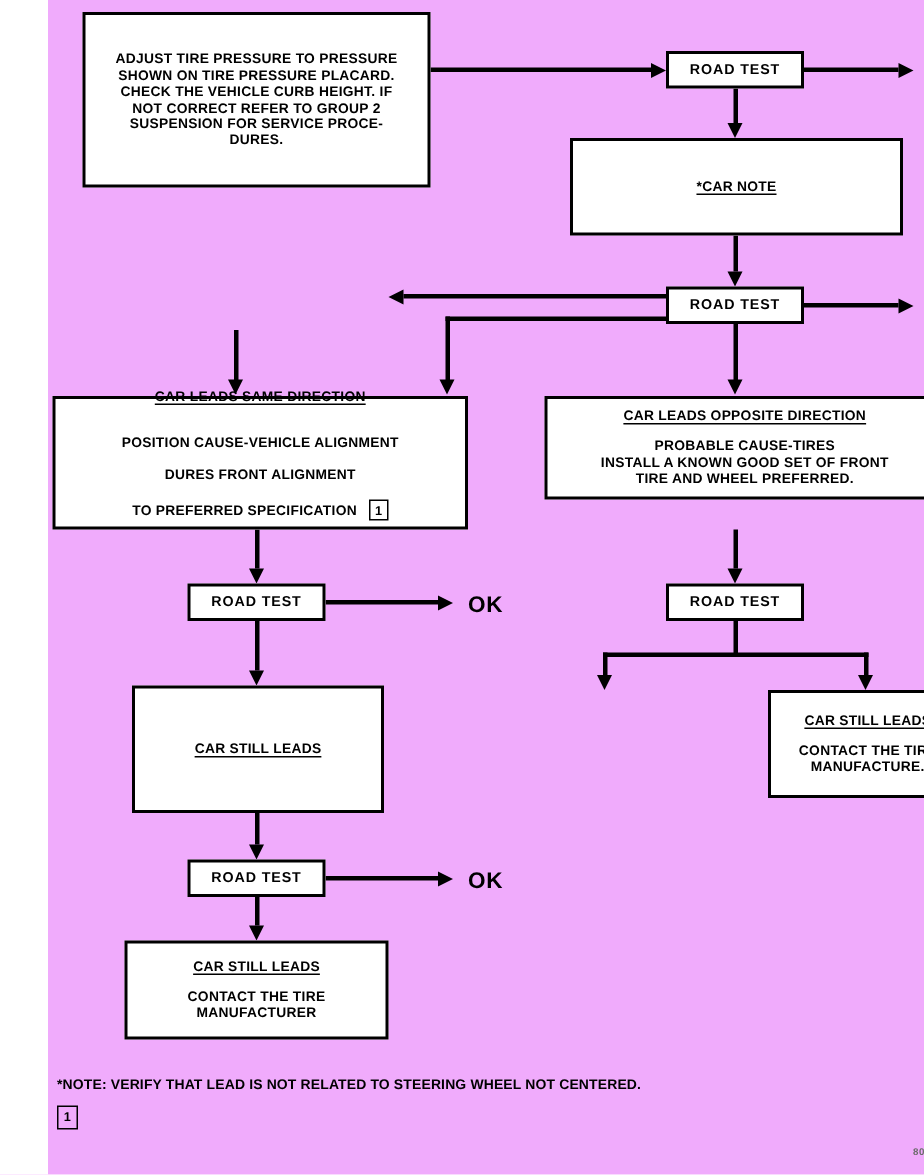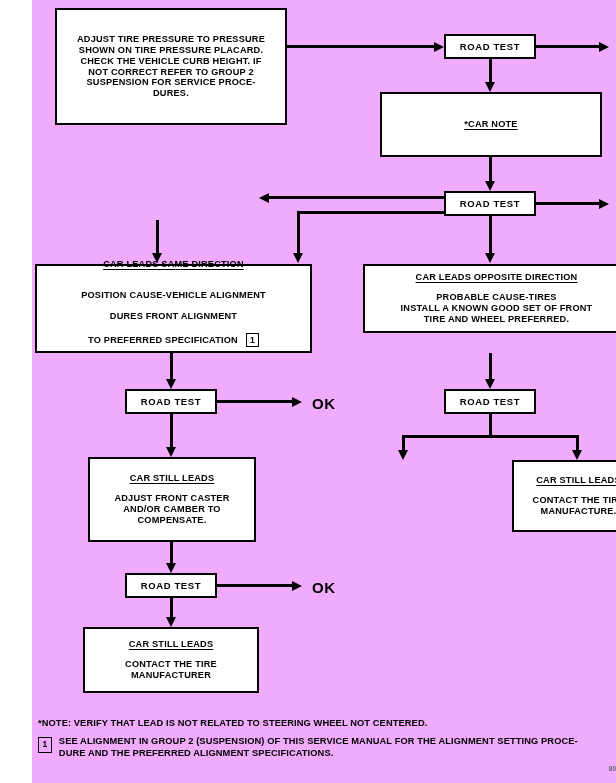--- a/index.html
+++ b/index.html
@@ -199,23 +199,20 @@
   <div class="node roadtest" style="left:93px; top:389px; width:92px; height:25px;">
     <div>ROAD TEST</div>
   </div>
 
   <div class="node roadtest" style="left:412px; top:389px; width:92px; height:25px;">
     <div>ROAD TEST</div>
   </div>
 
   <div class="node t9" style="left:56px; top:457px; width:168px; height:85px;">
     <div class="hdr">CAR STILL LEADS</div>
-    <div class="body">ADJUST FRONT CASTER
-AND/OR CAMBER TO
-COMPENSATE.</div>
   </div>
 
 
   <div class="node t9" style="left:480px; top:460px; width:133px; height:72px;">
     <div class="hdr">CAR STILL LEADS</div>
     <div class="body">CONTACT THE TIRE
 MANUFACTURE.</div>
   </div>
 
   <div class="node roadtest" style="left:93px; top:573px; width:92px; height:25px;">
@@ -289,20 +286,18 @@
 
   <div class="ln lnv" style="left:137.5px; top:598px; height:19px;"></div>
   <div class="arrow arrow-down" style="left:133.5px; top:617px;"></div>
 
   <div id="footer">
     <div class="note-row" id="note-star">
       <span class="note-text">*NOTE: VERIFY THAT LEAD IS NOT RELATED TO STEERING WHEEL NOT CENTERED.</span>
     </div>
     <div class="note-row">
       <span class="note-marker">1</span>
-      <span class="note-text">SEE ALIGNMENT IN GROUP 2 (SUSPENSION) OF THIS SERVICE MANUAL FOR THE ALIGNMENT SETTING PROCE-
-DURE AND THE PREFERRED ALIGNMENT SPECIFICATIONS.</span>
     </div>
   </div>
 
   <div id="figure-code">8050056c</div>
 
 </div>
 
 </body></html>

